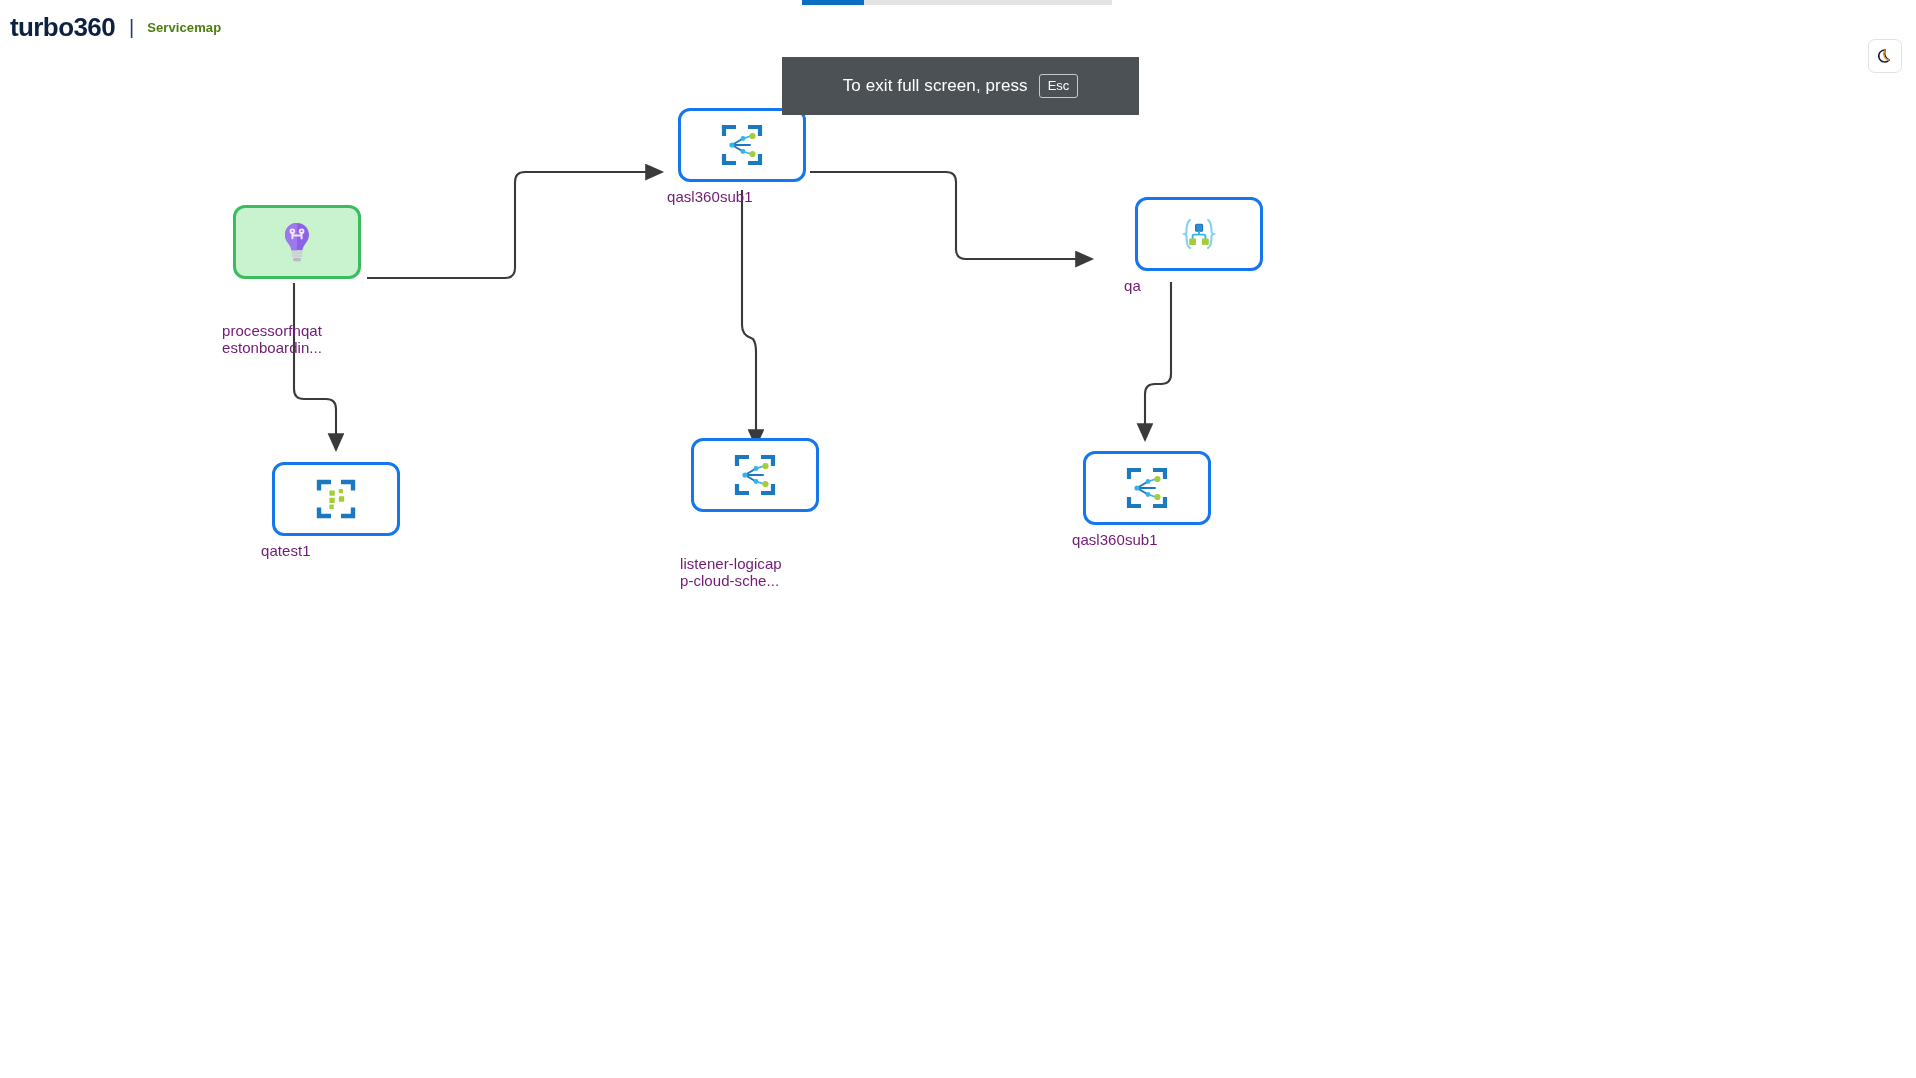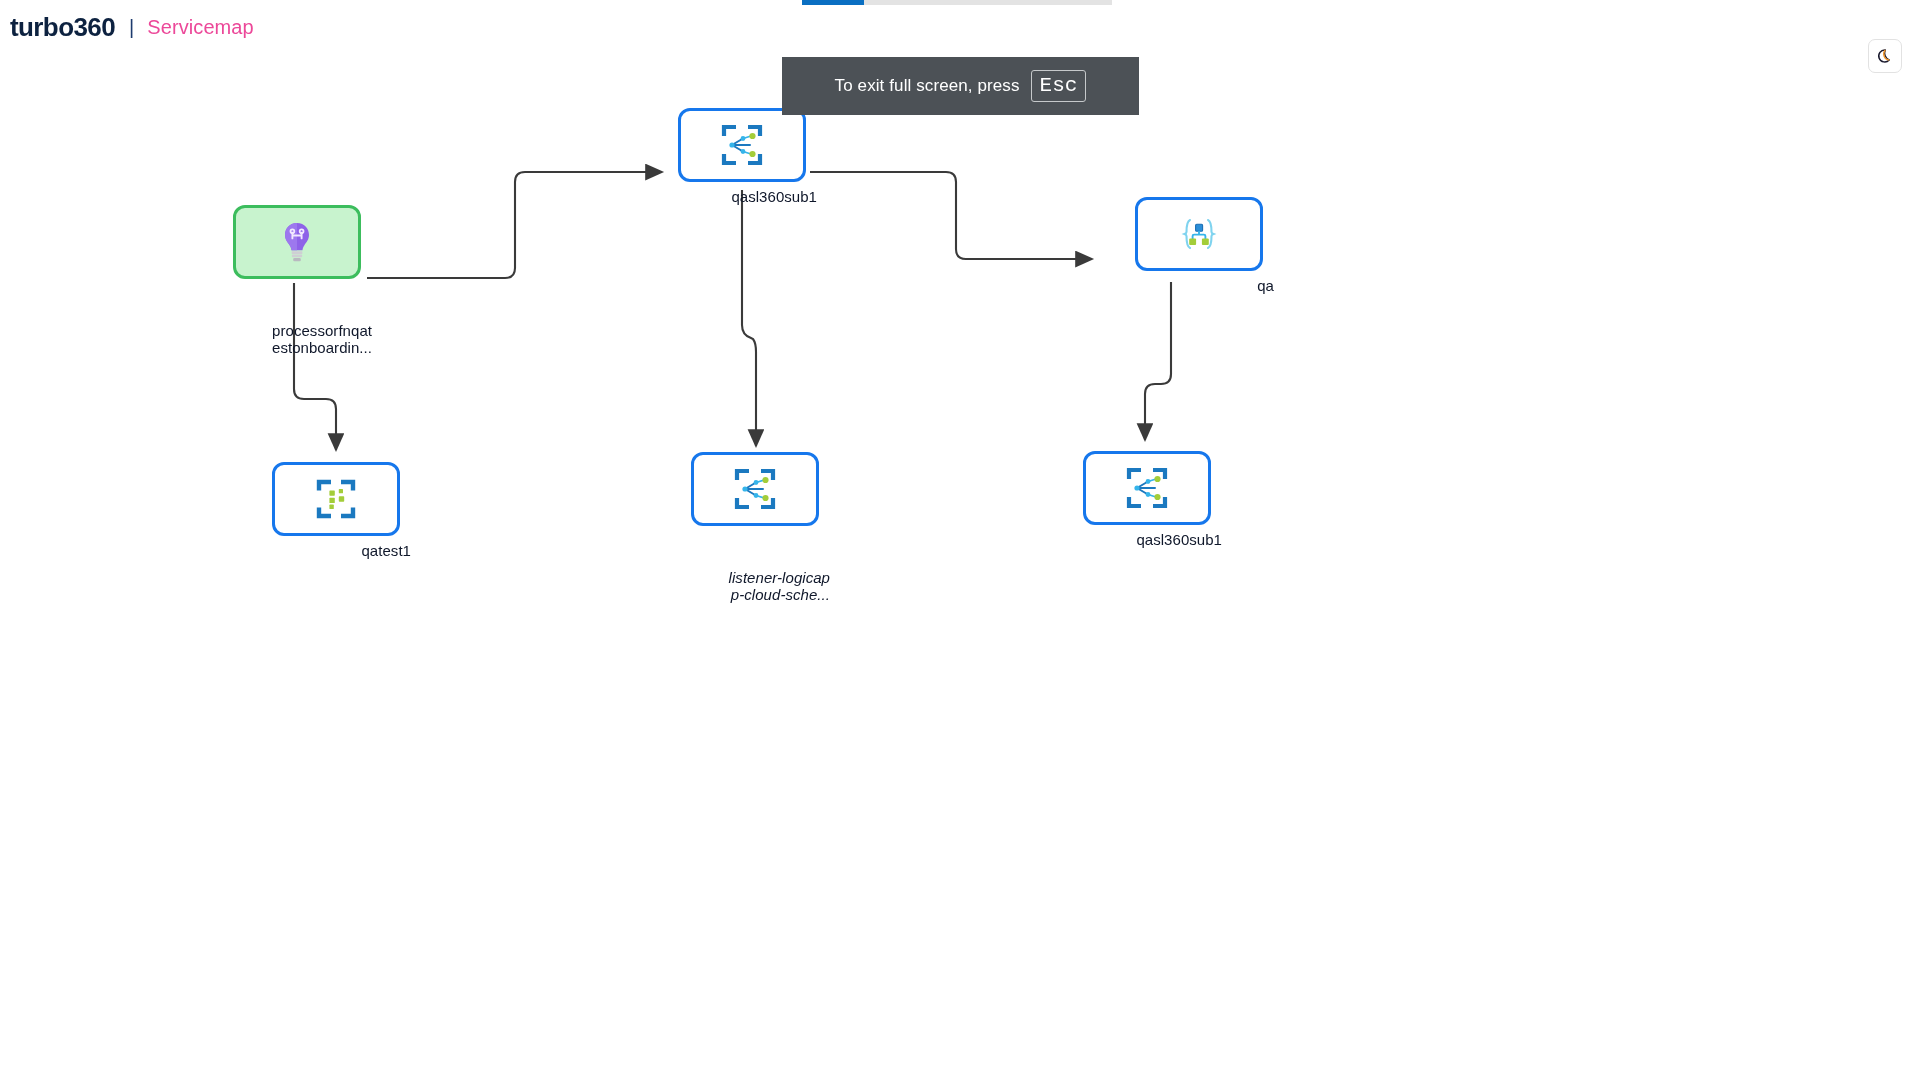--- a/index.html
+++ b/index.html
@@ -41,23 +41,24 @@
     color: #0d2240;
     letter-spacing: -0.6px;
   }
   .brand-sep {
     color: #1d3b6e;
     font-size: 20px;
     margin: 0 13px 0 14px;
     font-weight: 400;
   }
   .page-title {
-    font-size: 20px;
-    color: #ec4899;
+    font-size: 13px;
+    color: #4d7c0f;
     letter-spacing: 0.1px;
+    font-weight: bold;
   }
 
   
   .theme-toggle {
     position: absolute;
     right: 14px; top: 39px;
     width: 34px; height: 34px;
     border: 1px solid #e2e2e2;
     border-radius: 7px;
     background: #ffffff;
@@ -79,26 +80,25 @@
     gap: 11px;
     z-index: 40;
   }
   .fs-toast-text {
     color: #ffffff;
     font-size: 17px;
     letter-spacing: 0.1px;
   }
   .fs-toast-key {
     color: #ffffff;
-    font-size: 21px;
+    font-size: 13px;
     border: 1px solid #c6c9cb;
     border-radius: 3px;
     padding: 4px 8px 5px 8px;
     line-height: 1;
-    font-family: Liberation Mono, monospace;
   }
 
   
   .canvas {
     position: absolute;
     left: 0; top: 0;
     width: 1916px; height: 1078px;
   }
   .edges {
     position: absolute;
@@ -121,23 +121,23 @@
     justify-content: center;
     background: #ffffff;
     cursor: pointer;
   }
   .node-box.blue  { border: 3px solid #1677ec; }
   .node-box.green { border: 3px solid #3cbd5d; background: #c8f3ce; }
   .node-label {
     margin-top: 7px;
     width: 150px;
     margin-left: -11px;
-    text-align: right;
+    text-align: left;
     font-size: 15px;
-    color: #0f172a;
+    color: #701a75;
     line-height: 1.05;
     letter-spacing: 0.05px;
   }
   .node-label.two-line { line-height: 1.12; margin-top: 44px; }
 </style>
 </head>
 <body>
 
 <div class="load-bar-track">
   <div class="load-bar-fill" id="loadFill" style="width: 20%;"></div>
@@ -237,21 +237,21 @@
         <rect x="15.4" y="13.4" width="5.4" height="5.4" rx="0.7" fill="#a3cd39"></rect>
         <rect x="15.4" y="20.7" width="5.4" height="5.4" rx="0.7" fill="#a3cd39"></rect>
         <rect x="24.8" y="19.3" width="5.4" height="5.4" rx="0.7" fill="#a3cd39"></rect>
         <rect x="24.8" y="12.1" width="4.2" height="4.2" rx="0.6" fill="#a3cd39"></rect>
         <rect x="15.4" y="27.6" width="4.4" height="4.4" rx="0.6" fill="#a3cd39"></rect>
       </svg>
     </div>
     <div class="node-label">qatest1</div>
   </div>
 
-  <div class="node" style="left:691px; top:452px;font-style:italic;">
+  <div class="node" style="left:691px; top:438px;">
     <div class="node-box blue">
       <svg width="44" height="44" viewBox="0 0 44 44">
         <path d="M4 13 L4 4 L16 4 M28 4 L40 4 L40 13 M40 31 L40 40 L28 40 M16 40 L4 40 L4 31" fill="none" stroke="#1b79c0" stroke-width="4.2" stroke-linecap="butt"></path>
         <path d="M12 22 L23 15.5 M12 22 L23 28.5 M12 22 L30 22" fill="none" stroke="#1b79c0" stroke-width="2" stroke-linecap="round"></path>
         <path d="M23 15.5 L31 13 M23 28.5 L31 31" fill="none" stroke="#35b4ea" stroke-width="1.8" stroke-linecap="round"></path>
         <circle cx="12" cy="22" r="2.6" fill="#35b4ea"></circle>
         <circle cx="23" cy="15.5" r="2.4" fill="#35b4ea"></circle>
         <circle cx="23" cy="28.5" r="2.4" fill="#35b4ea"></circle>
         <circle cx="32.5" cy="13" r="3.1" fill="#a3cd39"></circle>
         <circle cx="32.5" cy="31" r="3.1" fill="#a3cd39"></circle>

